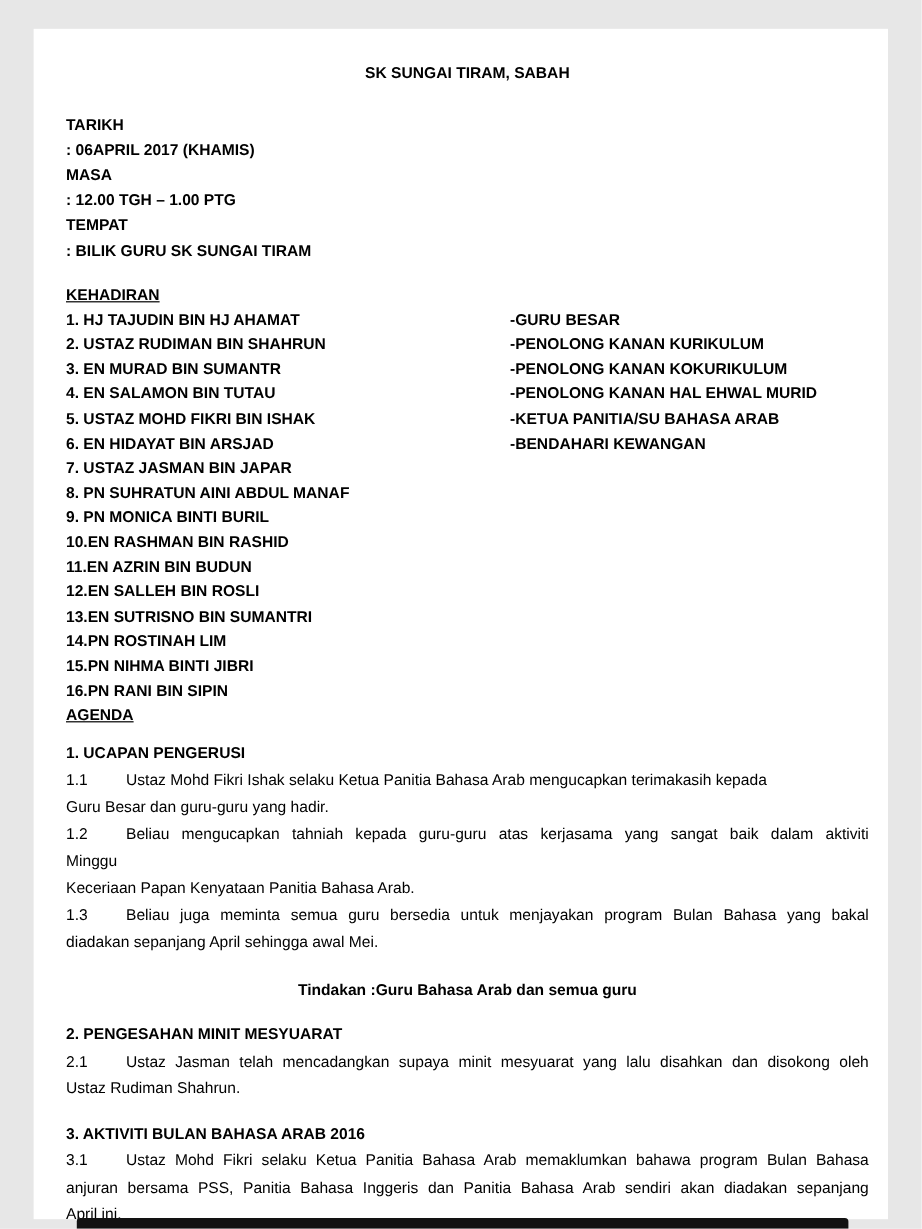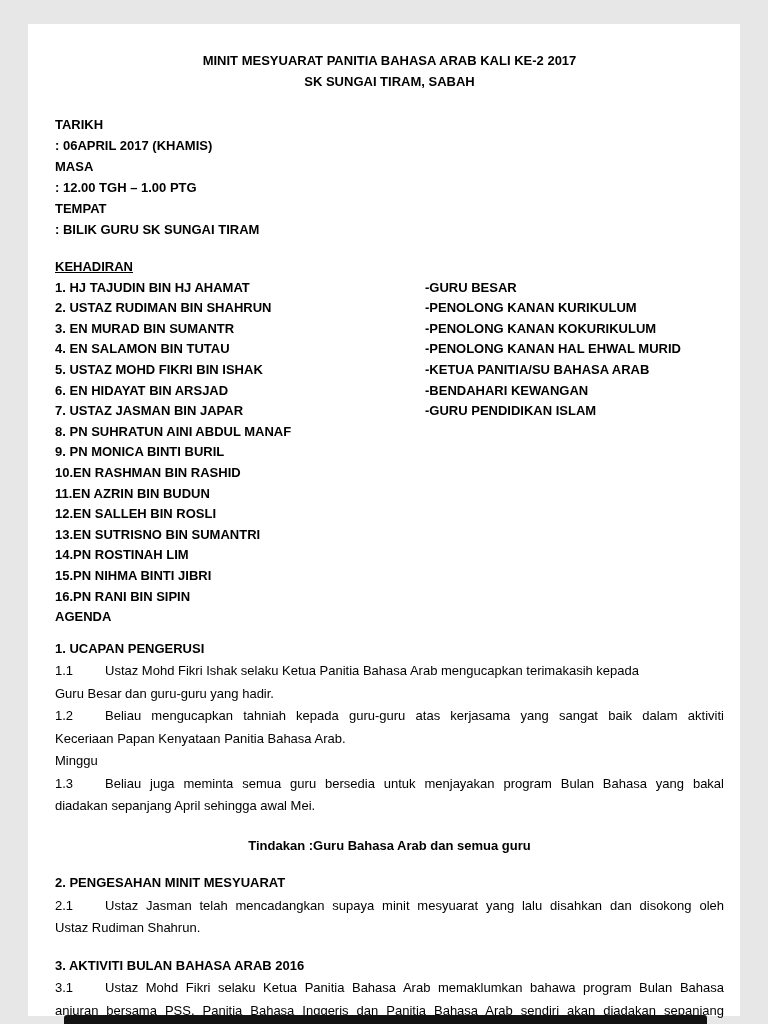--- a/index.html
+++ b/index.html
@@ -26,21 +26,21 @@
 
   .heading-underline {
     font-weight:bold; text-decoration:underline;
     font-size:13px; line-height:20.6px; margin-top:17px;
   }
   .attendees { font-weight:bold; font-size:13px; }
   .att-row { display:flex; line-height:20.6px; }
   .att-left { width:370px; }
   .att-num { white-space:pre; }
   .agenda-heading {
-    font-weight:bold; 
+    font-weight:bold; text-decoration:underline;
     font-size:13px; line-height:20.6px;
   }
 
   .sec-heading { font-weight:bold; font-size:13px; line-height:22.5px; margin-top:15px; }
   .sec-heading.first { margin-top:10px; }
   .para-line { font-size:13px; line-height:22.5px; }
   .para-line.j { text-align:justify; text-align-last:justify; }
   .pnum { display:inline-block; width:50px; }
   .action-line {
     font-weight:bold; font-size:13px; line-height:22.5px;
@@ -53,21 +53,20 @@
     background:#121212;
     border-radius:3px 3px 0 0;
   }
 </style>
 </head>
 <body>
 
 <div class="page">
   <div class="content">
 
-    <div class="title-line">MINIT MESYUARAT PANITIA BAHASA ARAB KALI KE-2 2017</div>
     <div class="title-line">SK SUNGAI TIRAM, SABAH</div>
 
     <div class="meta">
       <div class="meta-row">
         <span class="meta-label">TARIKH</span>
         <span class="meta-value">: 06APRIL 2017 (KHAMIS)</span>
       </div>
       <div class="meta-row">
         <span class="meta-label">MASA</span>
         <span class="meta-value">: 12.00 TGH – 1.00 PTG</span>
@@ -100,21 +99,20 @@
       <div class="att-row">
           <span class="att-left"><span class="att-num">5. </span><span>USTAZ MOHD FIKRI BIN ISHAK</span></span>
           <span>-KETUA PANITIA/SU BAHASA ARAB</span>
         </div>
       <div class="att-row">
           <span class="att-left"><span class="att-num">6. </span><span>EN HIDAYAT BIN ARSJAD</span></span>
           <span>-BENDAHARI KEWANGAN</span>
         </div>
       <div class="att-row">
           <span class="att-left"><span class="att-num">7. </span><span>USTAZ JASMAN BIN JAPAR</span></span>
-          <span>-GURU PENDIDIKAN ISLAM</span>
         </div>
       <div class="att-row">
           <span class="att-left"><span class="att-num">8. </span><span>PN SUHRATUN AINI ABDUL MANAF</span></span>
           <span></span>
         </div>
       <div class="att-row">
           <span class="att-left"><span class="att-num">9. </span><span>PN MONICA BINTI BURIL</span></span>
           <span></span>
         </div>
       <div class="att-row">
@@ -146,22 +144,22 @@
           <span></span>
         </div>
     </div>
 
     <div class="agenda-heading">AGENDA</div>
 
     <div class="sec-heading first">1. UCAPAN PENGERUSI</div>
     <div class="para-line"><span class="pnum">1.1</span><span>Ustaz Mohd Fikri Ishak selaku Ketua Panitia Bahasa Arab mengucapkan terimakasih kepada</span></div>
     <div class="para-line">Guru Besar dan guru-guru yang hadir.</div>
     <div class="para-line j"><span class="pnum">1.2</span><span>Beliau mengucapkan tahniah kepada guru-guru atas kerjasama yang sangat baik dalam aktiviti</span></div>
+    <div class="para-line">Minggu</div>
     <div class="para-line">Keceriaan Papan Kenyataan Panitia Bahasa Arab.</div>
-    <div class="para-line">Minggu</div>
     <div class="para-line j"><span class="pnum">1.3</span><span>Beliau juga meminta semua guru bersedia untuk menjayakan program Bulan Bahasa yang bakal</span></div>
     <div class="para-line">diadakan sepanjang April sehingga awal Mei.</div>
     <div class="action-line">Tindakan :Guru Bahasa Arab dan semua guru</div>
 
     <div class="sec-heading">2. PENGESAHAN MINIT MESYUARAT</div>
     <div class="para-line j"><span class="pnum">2.1</span><span>Ustaz Jasman telah mencadangkan supaya minit mesyuarat yang lalu disahkan dan disokong oleh</span></div>
     <div class="para-line">Ustaz Rudiman Shahrun.</div>
 
     <div class="sec-heading">3. AKTIVITI BULAN BAHASA ARAB 2016</div>
     <div class="para-line j"><span class="pnum">3.1</span><span>Ustaz Mohd Fikri selaku Ketua Panitia Bahasa Arab memaklumkan bahawa program Bulan Bahasa</span></div>

